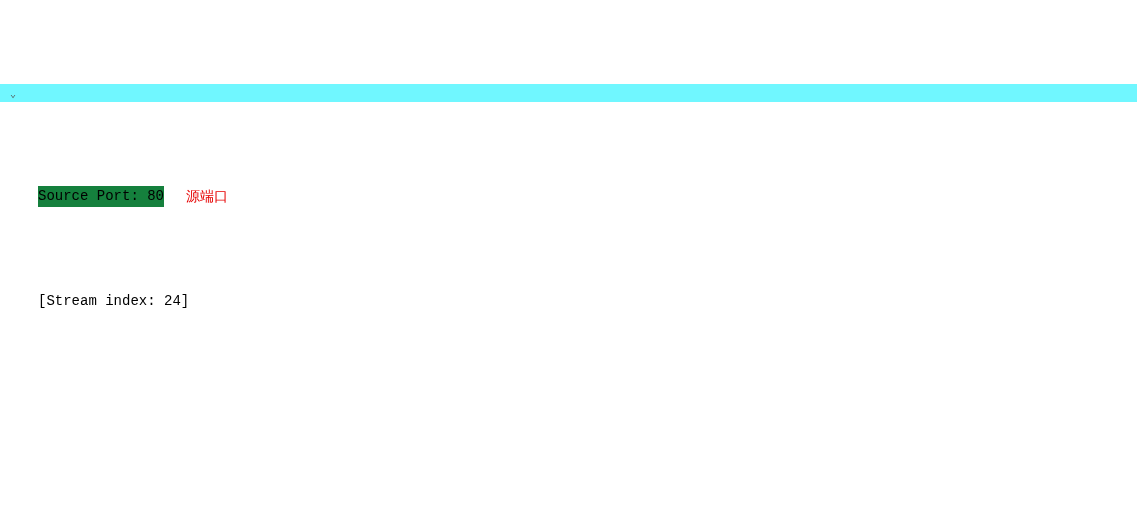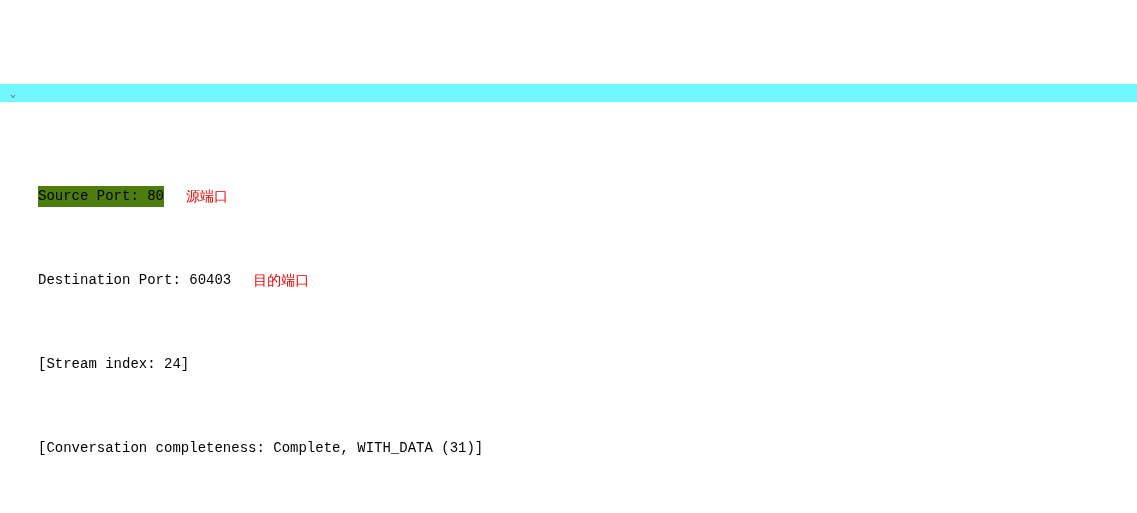--- a/index.html
+++ b/index.html
@@ -25,21 +25,21 @@
     width: 10px;
     text-align: center;
     color: #555;
     font-size: 10px;
     padding-top: 3px;
     cursor: pointer;
   }
   .indent0 { padding-left: 8px; }
   .indent1 { padding-left: 38px; }
   .bg-cyan   { background: #70f7ff; }
-  .bg-grey   { background: #4d7c0f; }
+  .bg-grey   { background: #15803d; }
   .note {
     color: #e60000;
     padding-left: 22px;
     font-family: Consolas, "Microsoft YaHei", "SimSun", monospace;
   }
   .gap { display:inline-block; width:14px; }
 </style>
 </head>
 <body>
 
@@ -48,31 +48,25 @@
   
   <div class="row bg-cyan indent0">
     <span class="twisty">⌄</span><span class="gap"></span>
   </div>
 
   
   <div class="row indent1">
     <span class="bg-grey">Source Port: 80</span><span class="note">源端口</span>
   </div>
 
-  <div class="row indent1">
-    <span>Destination Port: 60403</span><span class="note">目的端口</span>
-  </div>
 
   <div class="row indent1">
     <span>[Stream index: 24]</span>
   </div>
 
-  <div class="row indent1">
-    <span>[Conversation completeness: Complete, WITH_DATA (31)]</span>
-  </div>
 
   
 
   
 
   
 
   
 
   

